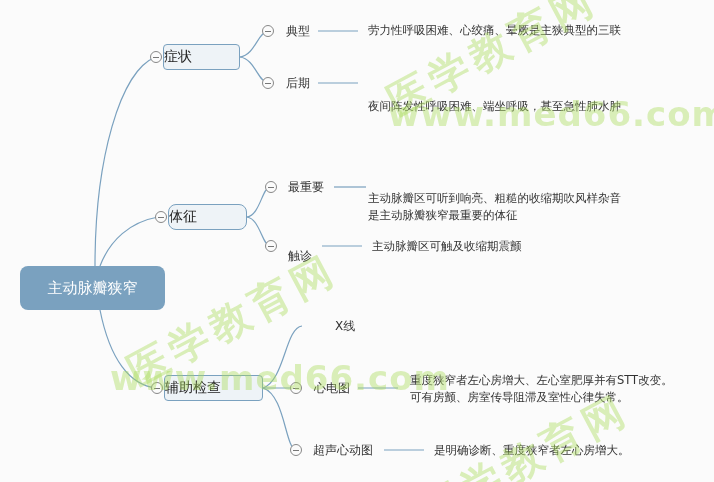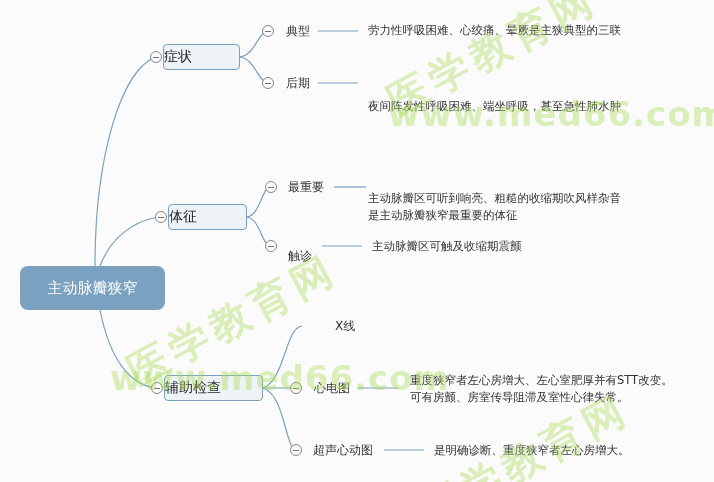--- a/index.html
+++ b/index.html
@@ -106,21 +106,21 @@
     <span>症状</span>
   </div>
   <div class="toggle" style="left:262px; top:25px;"></div>
   <div class="sub" style="left:286px; top:23px;">典型</div>
   <div class="note" style="left:368px; top:22px;">劳力性呼吸困难、心绞痛、晕厥是主狭典型的三联</div>
   <div class="toggle" style="left:262px; top:77px;"></div>
   <div class="sub" style="left:286px; top:75px;">后期</div>
   <div class="note" style="left:368px; top:74px;margin-top:24px;">夜间阵发性呼吸困难、端坐呼吸，甚至急性肺水肿</div>
 
   <div class="toggle" style="left:155px; top:211px;"></div>
-  <div class="branch" style="left:168px; top:204px; width:79px;">
+  <div class="branch" style="left:168px; top:204px; width:79px;border-radius:8px;">
     <span>体征</span>
   </div>
   <div class="toggle" style="left:265px; top:181px;"></div>
   <div class="sub" style="left:288px; top:179px;">最重要</div>
   <div class="note" style="left:368px; top:170px;margin-top:20px;">
     <div>主动脉瓣区可听到响亮、粗糙的收缩期吹风样杂音</div>
     <div>是主动脉瓣狭窄最重要的体征</div>
   </div>
   <div class="toggle" style="left:265px; top:240px;"></div>
   <div class="sub" style="left:288px; top:248px;">触诊</div>

